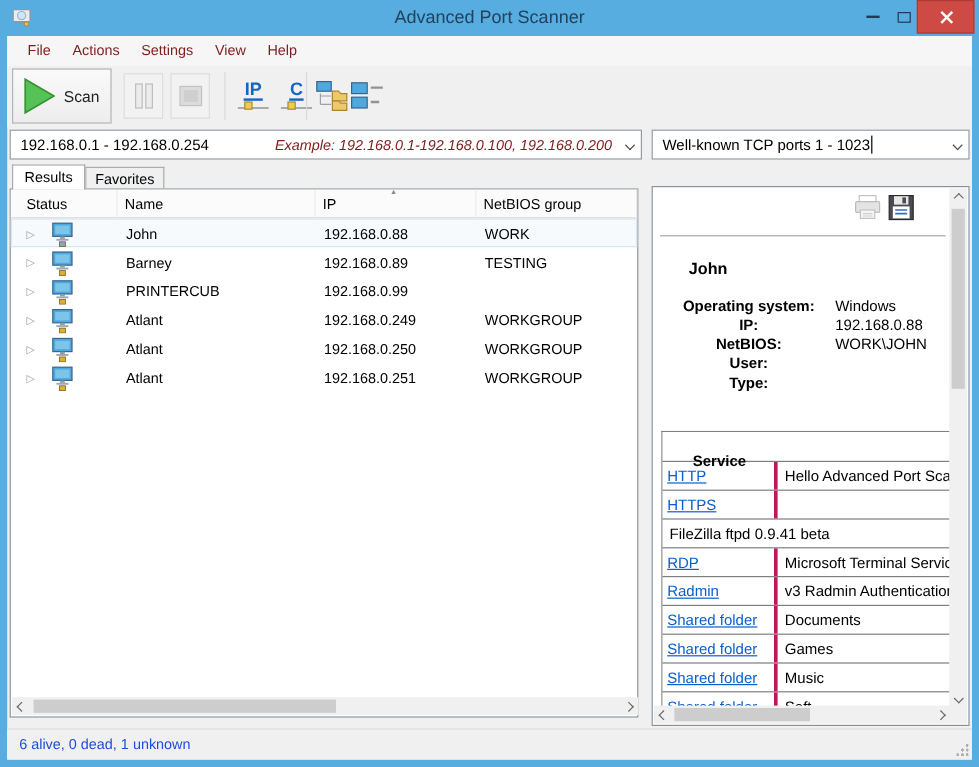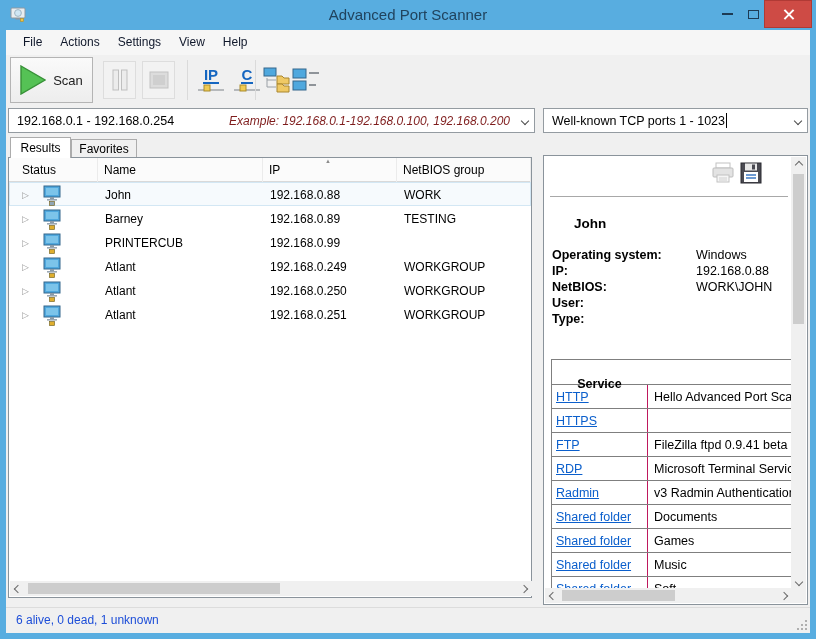--- a/index.html
+++ b/index.html
@@ -23,21 +23,21 @@
   .glyph-close::before, .glyph-close::after { content:""; position:absolute; left:6px; top:0;
       width:2px; height:13px; background:#fff; }
   .glyph-close::before { transform:rotate(45deg); }
   .glyph-close::after  { transform:rotate(-45deg); }
 
   
   .client { left:6px; top:30px; width:804px; height:603px; background:#F0F0F0; }
 
   
   .menubar { left:6px; top:30px; width:804px; height:25px; background:#F6F6F6; display:flex; align-items:center; padding-left:8px; }
-  .menu-item { font-size:12px; color:#0f172a; padding:12px 9px; line-height:25px; cursor:default; }
+  .menu-item { font-size:12px; color:#7f1d1d; padding:12px 9px; line-height:25px; cursor:default; }
 
   
   .toolbar { left:6px; top:55px; width:804px; height:51px; background:#F0F0F0; }
   .tb-sep { top:5px; width:1px; height:40px; background:#DADADA; }
   .scan-btn { left:4px; top:2px; width:83px; height:46px; background:linear-gradient(#FAFAFA,#EDEDED);
               border:1px solid #B4B4B4; display:flex; align-items:center; justify-content:center; gap:7px; cursor:pointer; }
   .scan-label { font-size:13px; color:#222; }
   .tb-btn { top:6px; width:33px; height:38px; display:flex; align-items:center; justify-content:center; }
   .tb-btn.disabled { border:1px solid #DDDDDD; background:#F2F2F2; }
   .net-btn { top:6px; height:38px; display:flex; flex-direction:column; align-items:center; justify-content:center; cursor:pointer; }
@@ -88,33 +88,33 @@
   .hthumb { position:absolute; top:2px; height:11px; background:#CDCDCD; border-radius:0; cursor:pointer; }
   .vscroll { position:absolute; top:1px; right:1px; width:15px; background:#F0F0F0; }
   .vthumb { position:absolute; left:2px; width:11px; background:#CDCDCD; cursor:pointer; }
   .corner { position:absolute; right:1px; bottom:1px; width:15px; height:15px; background:#F0F0F0; }
 
   
   .right-panel { left:543px; top:155px; width:265px; height:450px; background:#fff; border:1px solid #8A939B; }
   .rp-icon-btn { position:absolute; top:5px; width:24px; height:24px; display:flex; align-items:center; justify-content:center; cursor:pointer; }
   .rp-sep { position:absolute; left:6px; top:40px; width:238px; height:1px; background:#A8A8A8; }
   .rp-host { position:absolute; left:30px; top:60px; font-size:13.5px; font-weight:bold; color:#000; }
-  .rp-fields { position:absolute; left:8px; top:91px; width:236px; }
+  .rp-fields { position:absolute; left:8px; top:91px; width:236px;text-align:center; }
   .rp-frow { display:flex; height:16px; font-size:12.5px; align-items:center; }
   .rp-flabel { width:144px; font-weight:bold; color:#000; }
   .rp-fvalue { color:#000; white-space:nowrap; }
 
   
   .svc-clip { position:absolute; left:7px; top:203px; width:242px; height:230px; overflow:hidden; }
   .svc-table { width:340px; border:1px solid #7F7F7F; border-bottom:none; }
   .svc-hrow { display:flex; height:25px; border-bottom:1px solid #7F7F7F; }
   .svc-hcell1 { width:96px; border-right:1px solid #7F7F7F; font-size:12.5px; font-weight:bold;
                 display:flex; align-items:center; justify-content:center;margin-top:24px; }
   .svc-row { display:flex; height:24px; border-bottom:1px solid #7F7F7F; }
-  .svc-c1 { width:96px; border-right:1px solid #be185d; display:flex; align-items:center; padding-left:4px; }
+  .svc-c1 { width:96px; border-right:3px solid #be185d; display:flex; align-items:center; padding-left:4px; }
   .svc-c2 { flex:1; display:flex; align-items:center; padding-left:6px; font-size:12.5px; white-space:nowrap; overflow:hidden; }
   .svc-link { font-size:12.5px; color:#0B5FCC; text-decoration:underline; cursor:pointer; white-space:nowrap; }
 
   
   .statusbar { left:6px; top:607px; width:804px; height:26px; background:#F0F0F0; border-top:1px solid #DCDCDC; }
   .status-text { position:absolute; left:10px; top:5px; font-size:12px; color:#1d4ed8; }
   .grip { position:absolute; right:3px; bottom:3px; width:10px; height:10px;
           background:
             radial-gradient(circle at 9px 1px, #AFAFAF 1.2px, transparent 1.4px),
             radial-gradient(circle at 9px 5px, #AFAFAF 1.2px, transparent 1.4px),
@@ -411,23 +411,20 @@
           </div>
 
           <div class="svc-row">
             <div class="svc-c1">
               <span class="svc-link">HTTPS</span>
             </div>
             <div class="svc-c2"></div>
           </div>
 
           <div class="svc-row">
-            <div class="svc-c1">
-              <span class="svc-link">FTP</span>
-            </div>
             <div class="svc-c2">FileZilla ftpd 0.9.41 beta</div>
           </div>
 
           <div class="svc-row">
             <div class="svc-c1">
               <span class="svc-link">RDP</span>
             </div>
             <div class="svc-c2">Microsoft Terminal Service</div>
           </div>
 

